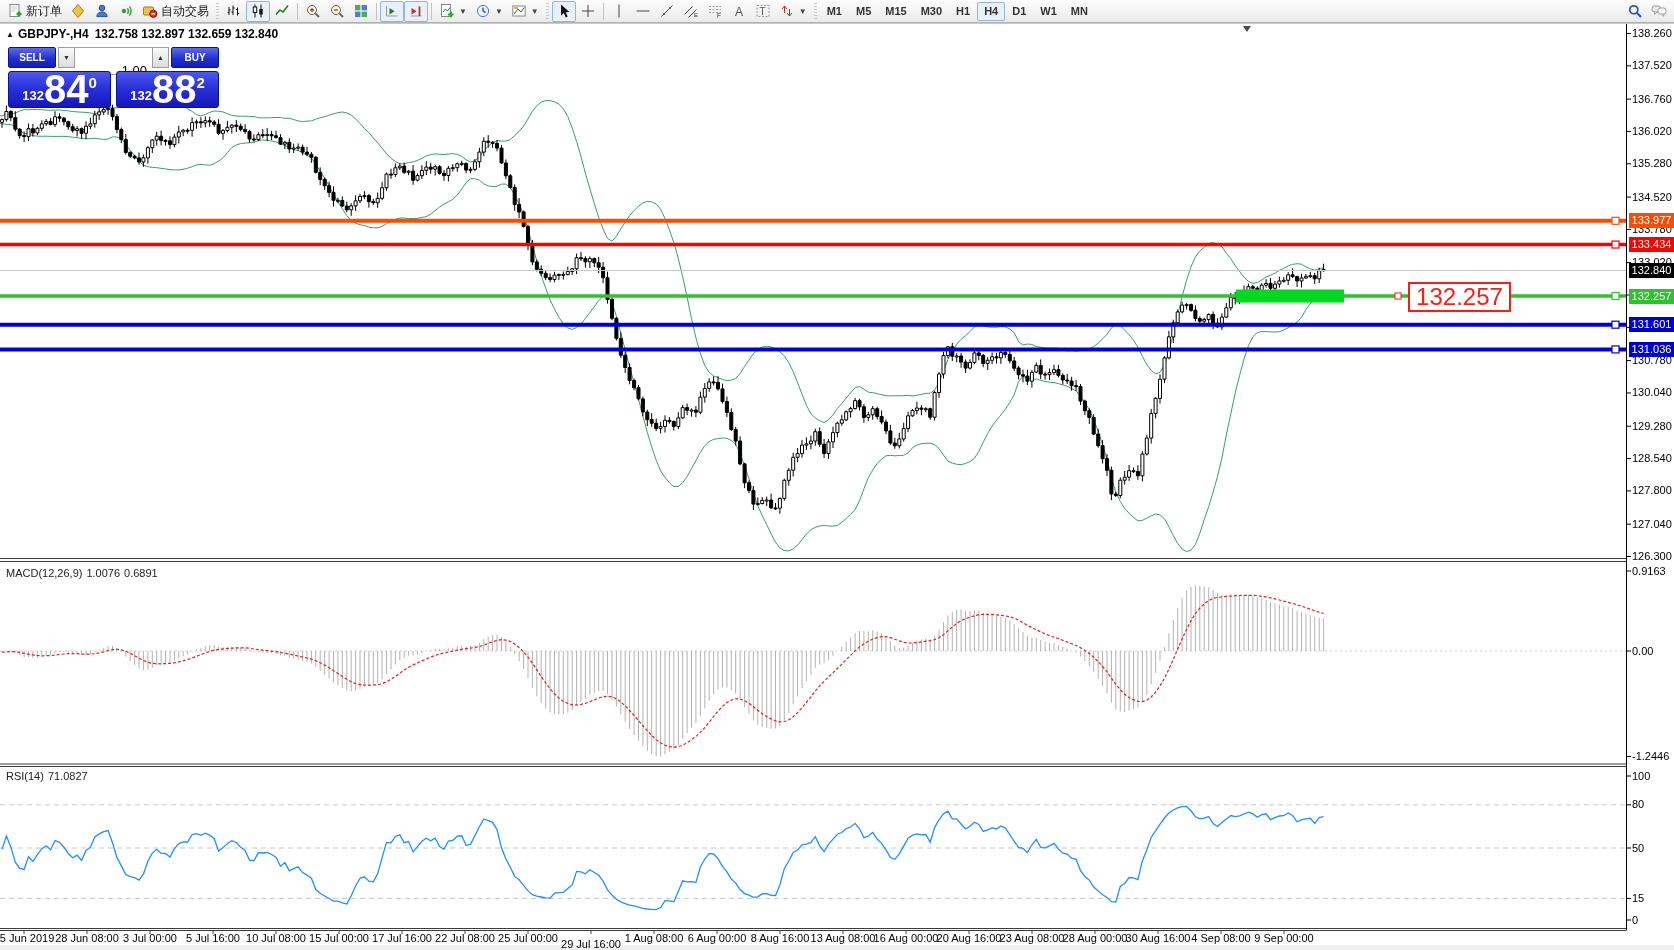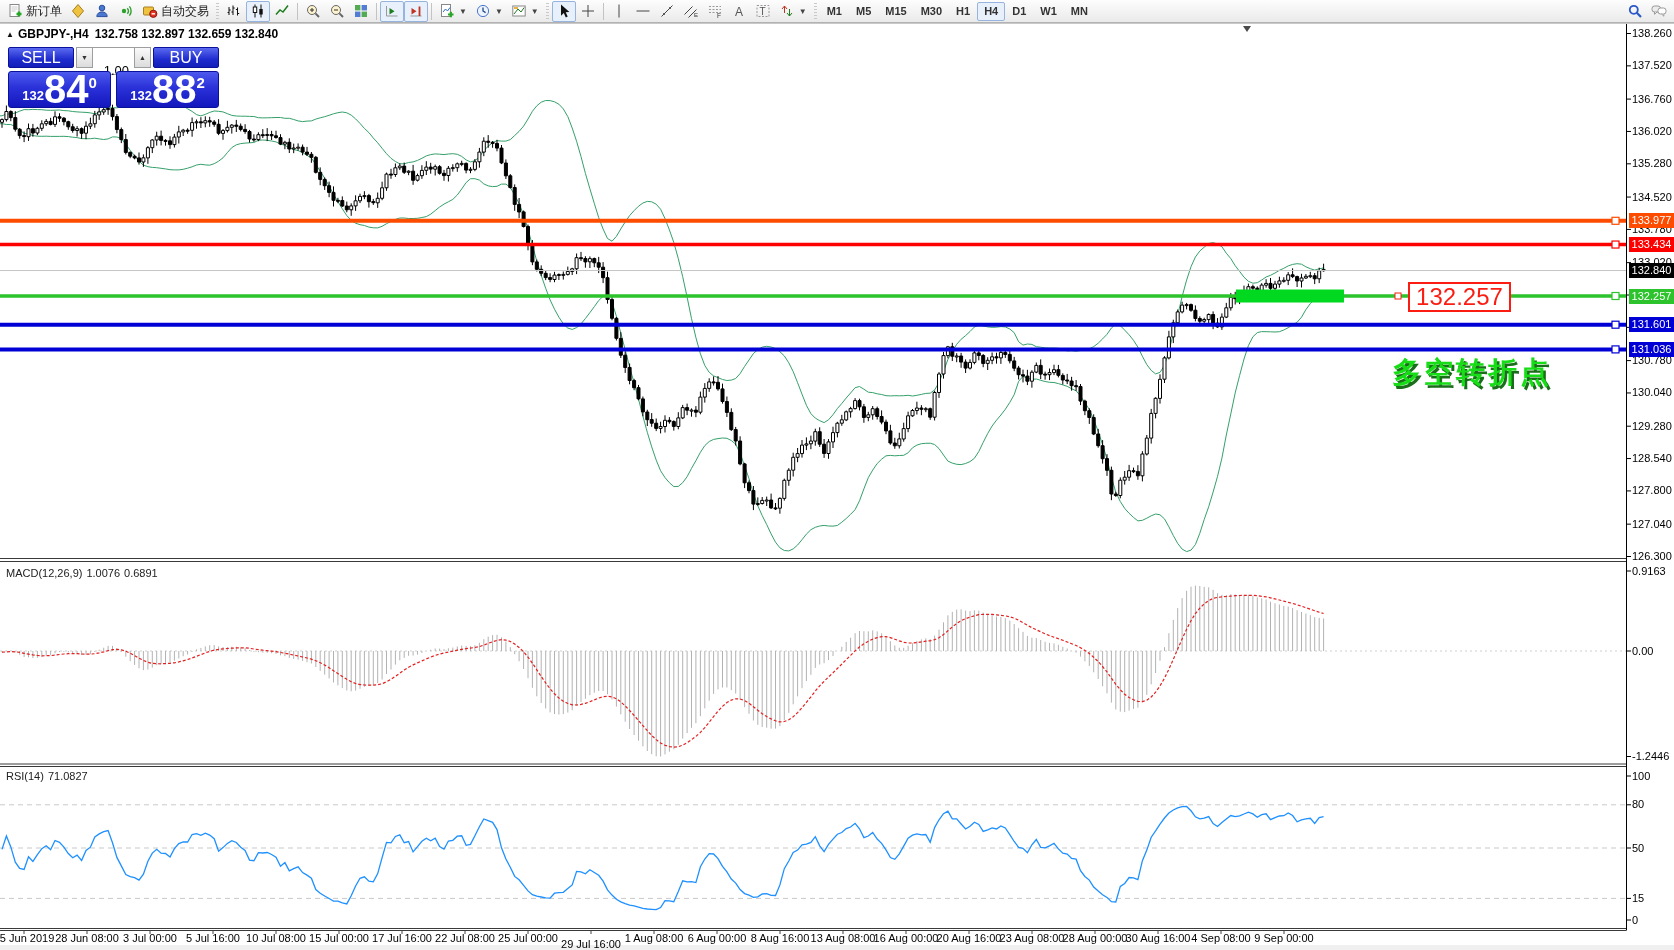--- a/index.html
+++ b/index.html
@@ -30,22 +30,22 @@
   color:#fff;text-align:center;white-space:nowrap;}
 .timelbl{position:absolute;width:80px;text-align:center;font-size:11px;color:#000;white-space:nowrap;}
 
 .title{position:absolute;left:6px;top:4px;z-index:5;font-size:12px;font-weight:bold;color:#000;}
 .title .tri{font-size:8px;vertical-align:1px;margin-right:4px;color:#111;}
 .title .ohlc{font-weight:bold;margin-left:6px;}
 
 
 .widget{position:absolute;left:8px;top:24px;width:211px;z-index:6;}
 .w-row1{display:flex;height:21px;}
-.w-btn{width:66px;display:flex;align-items:center;justify-content:center;color:#fff;
-  font-size:16px;font-weight:normal;background:linear-gradient(#5a6af0,#1f2cce 60%,#141fb8);
+.w-btn{width:48px;display:flex;align-items:center;justify-content:center;color:#fff;
+  font-size:10px;font-weight:bold;background:linear-gradient(#5a6af0,#1f2cce 60%,#141fb8);
   border:1px solid #0a129c;border-radius:2px;}
 .w-spin{flex:1;display:flex;margin:0 2px;}
 .w-arr{width:17px;background:linear-gradient(#fafafa,#dcdcdc);border:1px solid #9e9e9e;
   font-size:7px;color:#333;display:flex;align-items:center;justify-content:center;}
 .w-vol{flex:1;background:#fff;border-top:1px solid #9e9e9e;border-bottom:1px solid #9e9e9e;
   font-size:13px;color:#000;text-align:right;padding:13px 5px;line-height:19px;}
 .w-row2{display:flex;gap:5px;margin-top:3px;height:37px;}
 .w-panel{flex:1;display:flex;align-items:center;justify-content:center;color:#fff;border-radius:3px;
   background:linear-gradient(#4d59ee,#2a31d8 45%,#1318bd);border:1px solid #0a129c;}
 .w-small{font-size:13px;font-weight:bold;align-self:flex-end;margin-bottom:4px;}
@@ -457,16 +457,15 @@
     </div>
 
     <div class="indlbl" style="left:6px;top:544px;">
       <span>MACD(12,26,9)</span><span>1.0076</span><span>0.6891</span>
     </div>
     <div class="indlbl" style="left:6px;top:747px;">
       <span>RSI(14)</span><span>71.0827</span>
     </div>
 
     <div class="annotation">132.257</div>
-    <div class="note">多空转折点</div>
     <div class="bstrip"></div>
   </div>
 </div>
 
 </body></html>

